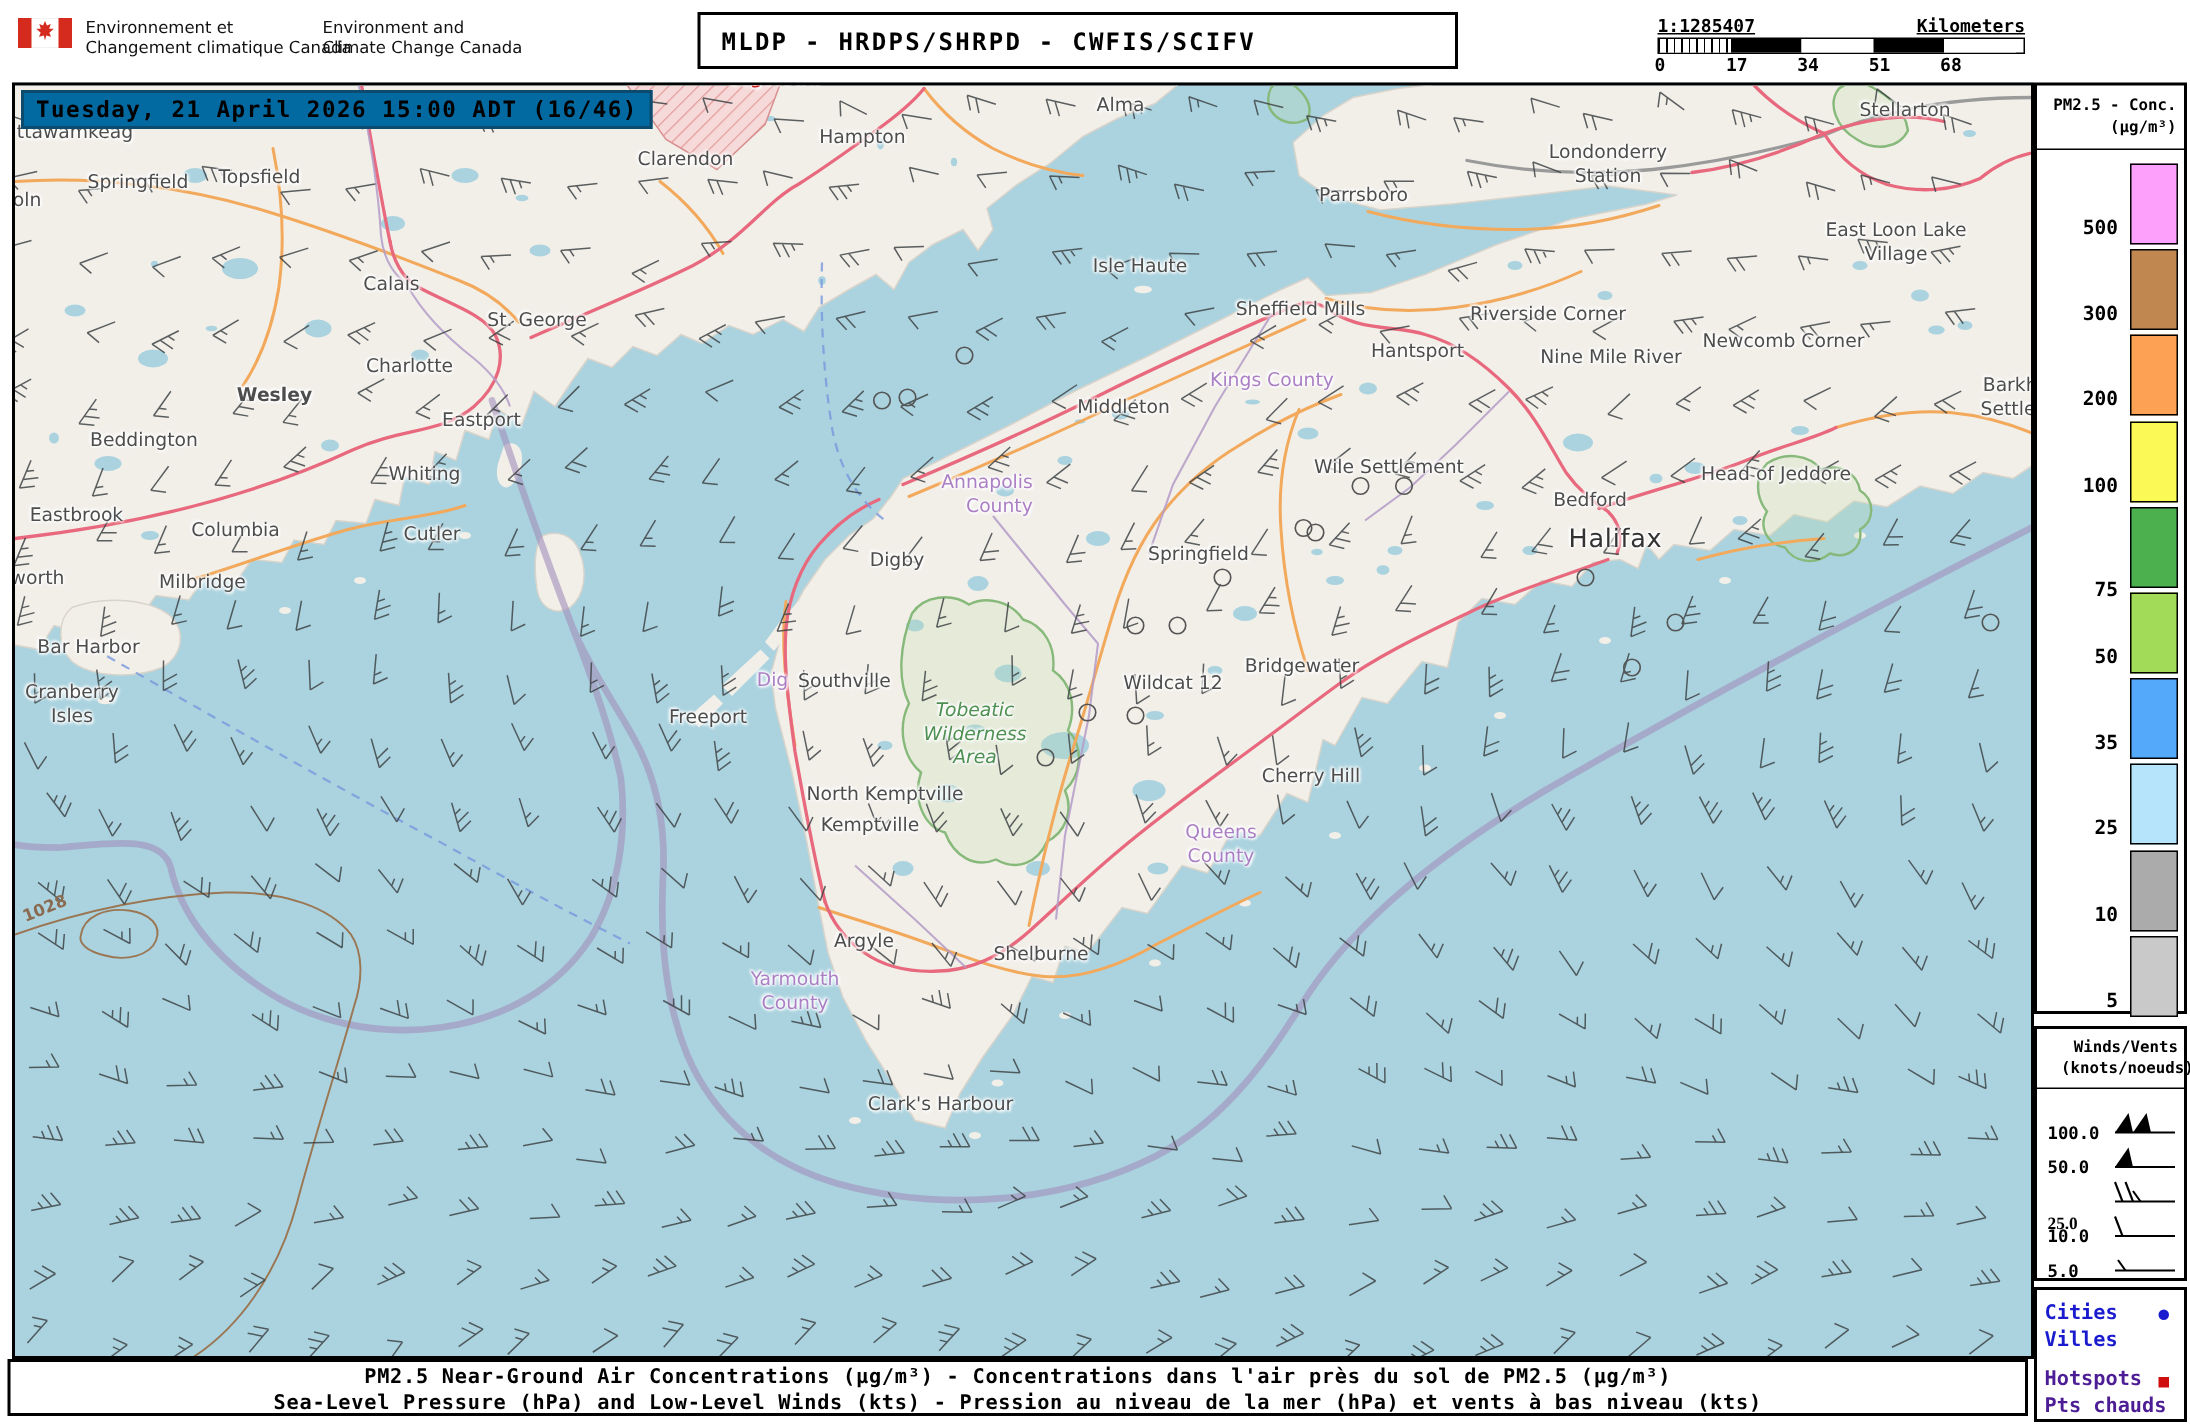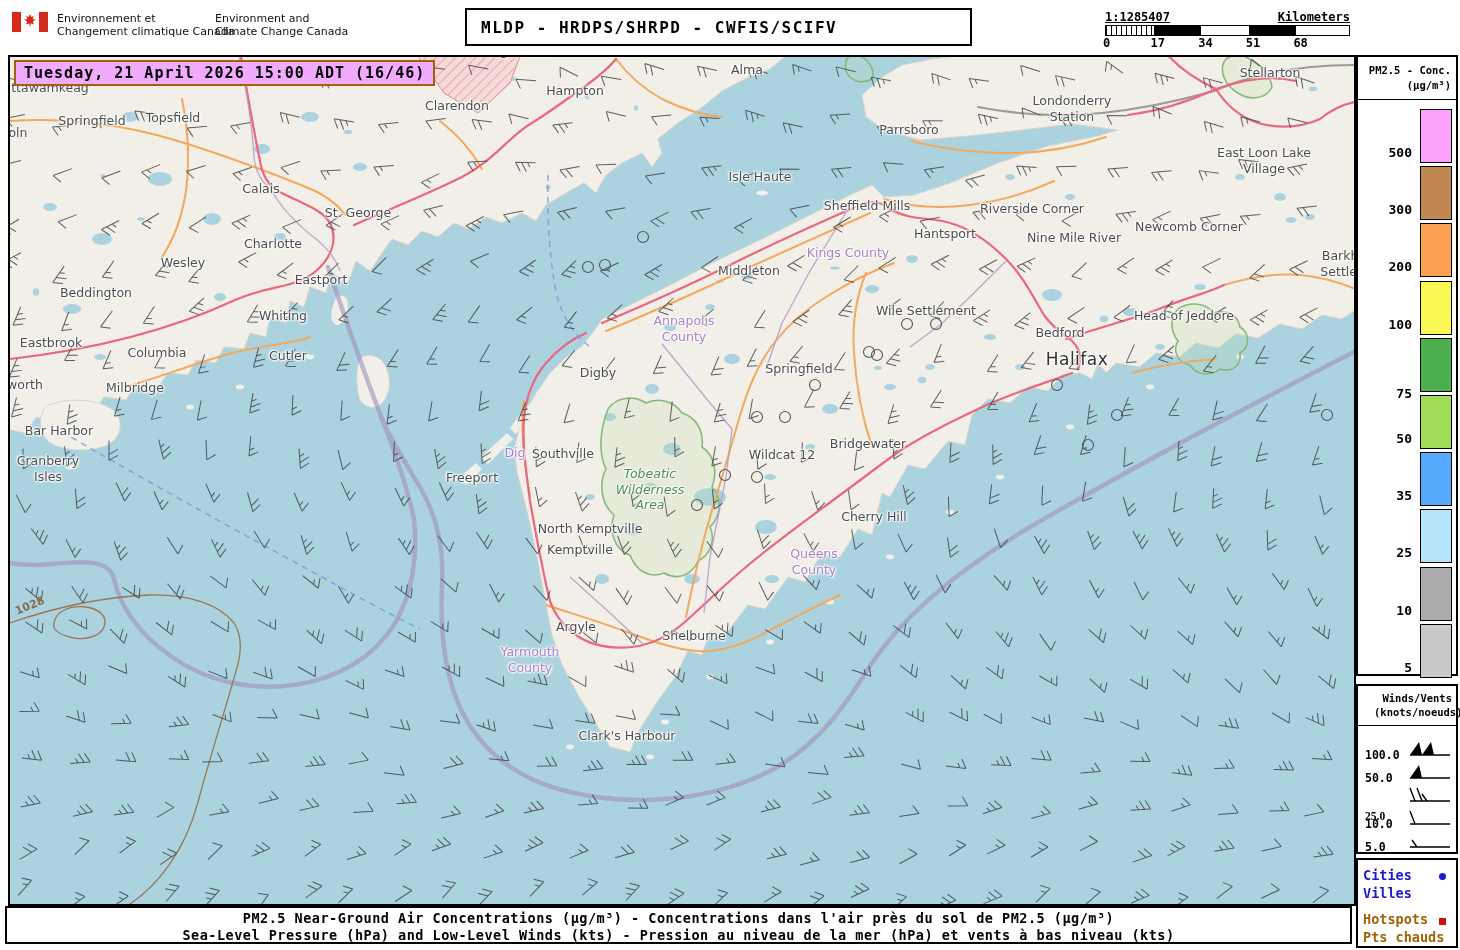--- a/index.html
+++ b/index.html
@@ -20,21 +20,21 @@
   .scale-bar{position:relative;margin-top:1px;height:9px;border:1px solid #000;background:#fff;display:flex;}
   .scale-seg{height:100%;}
   .seg-hatch{background:repeating-linear-gradient(90deg,#000 0 1px,#fff 1px 5px);}
   .seg-b{background:#000;} .seg-w{background:#fff;}
   .scale-ticks{position:relative;height:14px;font-size:12px;font-weight:bold;}
   .scale-ticks span{position:absolute;top:0;}
   
   .map{position:absolute;left:8px;top:55px;width:1344px;height:847px;border:2px solid #000;
        background:#aad3df;overflow:hidden;}
   .map svg{position:absolute;left:0;top:0;}
-  .stamp{position:absolute;left:4px;top:3px;border:2px solid #a16207;background:#f0abfc;z-index:30;
+  .stamp{position:absolute;left:4px;top:3px;border:2px solid #0c4a6e;background:#0369a1;z-index:30;
          font-family:"DejaVu Sans Mono","Liberation Mono",monospace;font-weight:bold;font-size:15px;
          letter-spacing:1px;padding:2px 8px;white-space:nowrap;}
   .mlbl{position:absolute;transform:translate(-50%,-50%);white-space:pre;text-align:center;z-index:20;
         text-shadow:0 0 2px #fff,0 0 2px #fff,0 0 3px #fff,1px 1px 2px #fff,-1px -1px 2px #fff;
         pointer-events:none;line-height:1.25;}
   .lbl-town{font-size:12.5px;color:#4d4d4d;}
   .lbl-big{font-size:17px;color:#333;letter-spacing:.5px;}
   .lbl-county{font-size:12.5px;color:#ab7fc4;}
   .lbl-area{font-size:12.5px;font-style:italic;color:#4e8f52;}
   .lbl-red{font-size:11px;font-weight:bold;color:#cc2222;}
@@ -43,21 +43,21 @@
   .side-box{position:absolute;left:1356px;width:102px;border:2px solid #000;background:#fff;
             font-family:"DejaVu Sans Mono","Liberation Mono",monospace;box-sizing:border-box;}
   .pm-head{font-size:10.5px;font-weight:bold;text-align:right;padding:6px 5px 0 0;line-height:15px;white-space:pre;}
   .pm-rule{border-top:1.5px solid #000;margin:6px 0 0 0;}
   .sw{position:absolute;left:62px;width:30px;height:52px;border:1px solid #000;}
   .swv{position:absolute;right:44px;font-size:13px;font-weight:bold;text-align:right;}
   .wind-head{font-size:10.5px;font-weight:bold;text-align:right;padding:5px 4px 0 16px;line-height:14px;white-space:pre;}
   .wrow-l{position:absolute;left:7px;font-size:11.5px;font-weight:bold;}
   .wrow-g{position:absolute;left:48px;}
   .sites{line-height:18px;padding:6px 0 0 5px;font-weight:bold;font-size:13.5px;}
-  .sites .blue{color:#1a1ace;} .sites .red{color:#a16207;}
+  .sites .blue{color:#1a1ace;} .sites .red{color:#4c1d95;}
   .dot-city{position:absolute;right:10px;top:13px;width:7px;height:7px;border-radius:50%;background:#1a1ace;}
   .dot-hot{position:absolute;right:10px;top:58px;width:7px;height:7px;background:#cf0e0e;}
   
   .caption{position:absolute;left:5px;top:906px;width:1347px;height:38px;border:2px solid #000;
            background:#fff;box-sizing:border-box;text-align:center;
            font-family:"DejaVu Sans Mono","Liberation Mono",monospace;font-weight:bold;}
   .caption div{font-size:13.5px;line-height:17px;letter-spacing:.5px;white-space:nowrap;}
 </style>
 </head>
 <body>
@@ -855,21 +855,21 @@
 
     <div class="stamp">Tuesday, 21 April 2026 15:00 ADT (16/46)</div>
     <div id="map-labels">
         <div class="mlbl lbl-town" style="left: 40px; top: 31px;">ttawamkeag</div>
         <div class="mlbl lbl-town" style="left: 8px; top: 76px;">oln</div>
         <div class="mlbl lbl-town" style="left: 82px; top: 64px;">Springfield</div>
         <div class="mlbl lbl-town" style="left: 163px; top: 61px;">Topsfield</div>
         <div class="mlbl lbl-town" style="left: 251px; top: 132px;">Calais</div>
         <div class="mlbl lbl-town" style="left: 348px; top: 156px;">St. George</div>
         <div class="mlbl lbl-town" style="left: 263px; top: 187px;">Charlotte</div>
-        <div class="mlbl lbl-town" style="left: 173px; top: 206px;">Wesley</div>
+        <div class="mlbl lbl-town" style="left: 173px; top: 206px; font-weight: bold;">Wesley</div>
         <div class="mlbl lbl-town" style="left: 311px; top: 223px;">Eastport</div>
         <div class="mlbl lbl-town" style="left: 86px; top: 236px;">Beddington</div>
         <div class="mlbl lbl-town" style="left: 273px; top: 259px;">Whiting</div>
         <div class="mlbl lbl-town" style="left: 41px; top: 286px;">Eastbrook</div>
         <div class="mlbl lbl-town" style="left: 147px; top: 296px;">Columbia</div>
         <div class="mlbl lbl-town" style="left: 278px; top: 299px;">Cutler</div>
         <div class="mlbl lbl-town" style="left: 15px; top: 328px;">worth</div>
         <div class="mlbl lbl-town" style="left: 125px; top: 331px;">Milbridge</div>
         <div class="mlbl lbl-town" style="left: 49px; top: 374px;">Bar Harbor</div>
         <div class="mlbl lbl-town" style="left: 38px; top: 412px;">Cranberry
@@ -890,21 +890,21 @@
 Station</div>
         <div class="mlbl lbl-town" style="left: 1260px; top: 16px;">Stellarton</div>
         <div class="mlbl lbl-town" style="left: 1254px; top: 104px;">East Loon Lake
 Village</div>
         <div class="mlbl lbl-town" style="left: 1345px; top: 207px;">Barkhouse
 Settlement</div>
         <div class="mlbl lbl-town" style="left: 1174px; top: 259px;">Head of Jeddore</div>
         <div class="mlbl lbl-town" style="left: 1050px; top: 276px;">Bedford</div>
         <div class="mlbl lbl-big" style="left: 1067px; top: 303px;">Halifax</div>
         <div class="mlbl lbl-town" style="left: 916px; top: 254px;">Wile Settlement</div>
-        <div class="mlbl lbl-county" style="left: 674px; top: 272px;">Annapolis
+        <div class="mlbl lbl-county" style="left: 648px; top: 272px; text-align: right;">Annapolis
 County</div>
         <div class="mlbl lbl-town" style="left: 789px; top: 312px;">Springfield</div>
         <div class="mlbl lbl-town" style="left: 588px; top: 316px;">Digby</div>
         <div class="mlbl lbl-county" style="left: 505px; top: 396px;">Dig</div>
         <div class="mlbl lbl-town" style="left: 553px; top: 397px;">Southville</div>
         <div class="mlbl lbl-town" style="left: 462px; top: 421px;">Freeport</div>
         <div class="mlbl lbl-town" style="left: 772px; top: 398px;">Wildcat 12</div>
         <div class="mlbl lbl-town" style="left: 858px; top: 387px;">Bridgewater</div>
         <div class="mlbl lbl-area" style="left: 640px; top: 432px;">Tobeatic
 Wilderness

